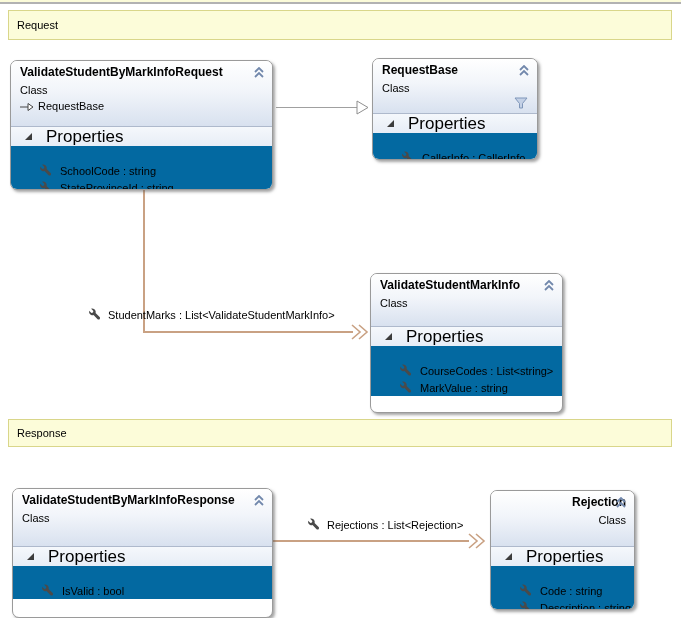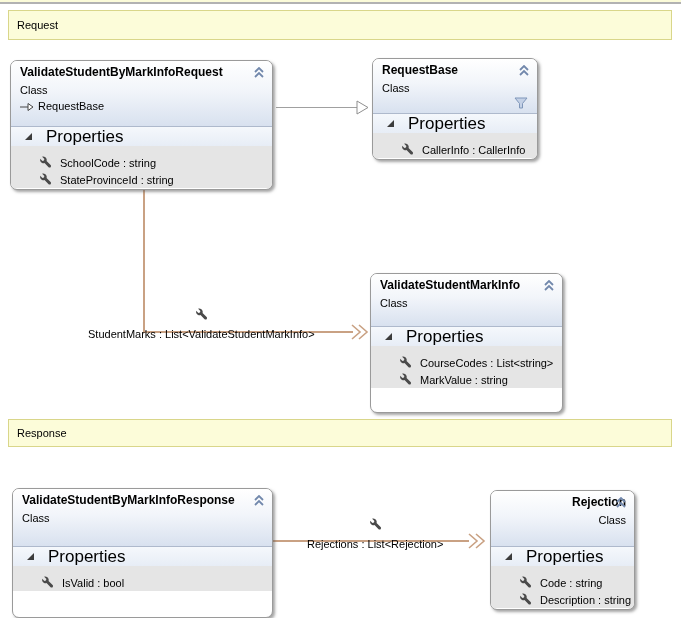--- a/index.html
+++ b/index.html
@@ -36,27 +36,27 @@
   .cls-kind{font-size:11px;line-height:15px;margin-top:1px;}
   .cls-base-row{display:flex;align-items:center;gap:4px;font-size:11px;line-height:15px;margin-top:1px;}
   .collapse-btn{position:absolute;right:7px;top:6px;width:12px;height:11px;cursor:pointer;}
   .filter-btn{position:absolute;right:9px;width:14px;height:12px;cursor:pointer;}
   .compartment-header{
     height:20px;display:flex;align-items:center;gap:13px;
     padding-left:13px;font-size:17px;
     background:linear-gradient(180deg,#f5f8fc 0%,#e7edf6 100%);
     border-top:1px solid #aeb9cc;box-sizing:border-box;
   }
-  .members{padding-top:8px;background:#e5e5e5;}
+  .members{padding-top:16px;background:#0369a1;}
   .member-row{height:17px;display:flex;align-items:center;gap:8px;padding-left:28px;font-size:11px;}
   
   .hline-gray{position:absolute;height:0;border-top:1px solid #a0a0a0;}
   .vline-tan{position:absolute;width:2px;background:#c9a183;}
   .hline-tan{position:absolute;height:2px;background:#c9a183;}
-  .conn-label{position:absolute;display:flex;align-items:center;gap:7px;font-size:11px;white-space:nowrap;flex-direction:column;}
+  .conn-label{position:absolute;display:flex;align-items:center;gap:7px;font-size:11px;white-space:nowrap;}
   .icon{display:inline-block;line-height:0;}
   svg{display:block;}
 </style>
 </head>
 <body>
 
 <div id="stage">
 
   <div class="top-strip"></div>
 

